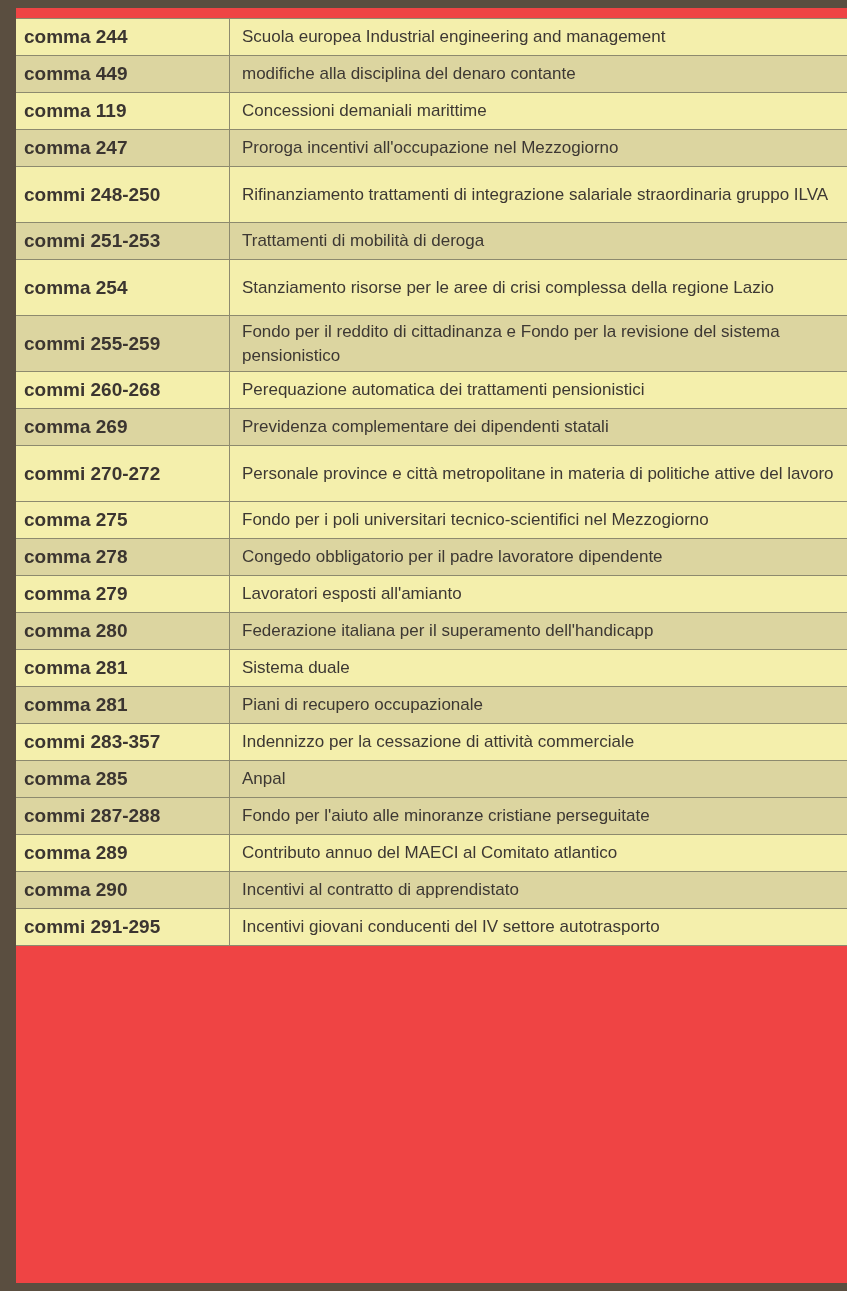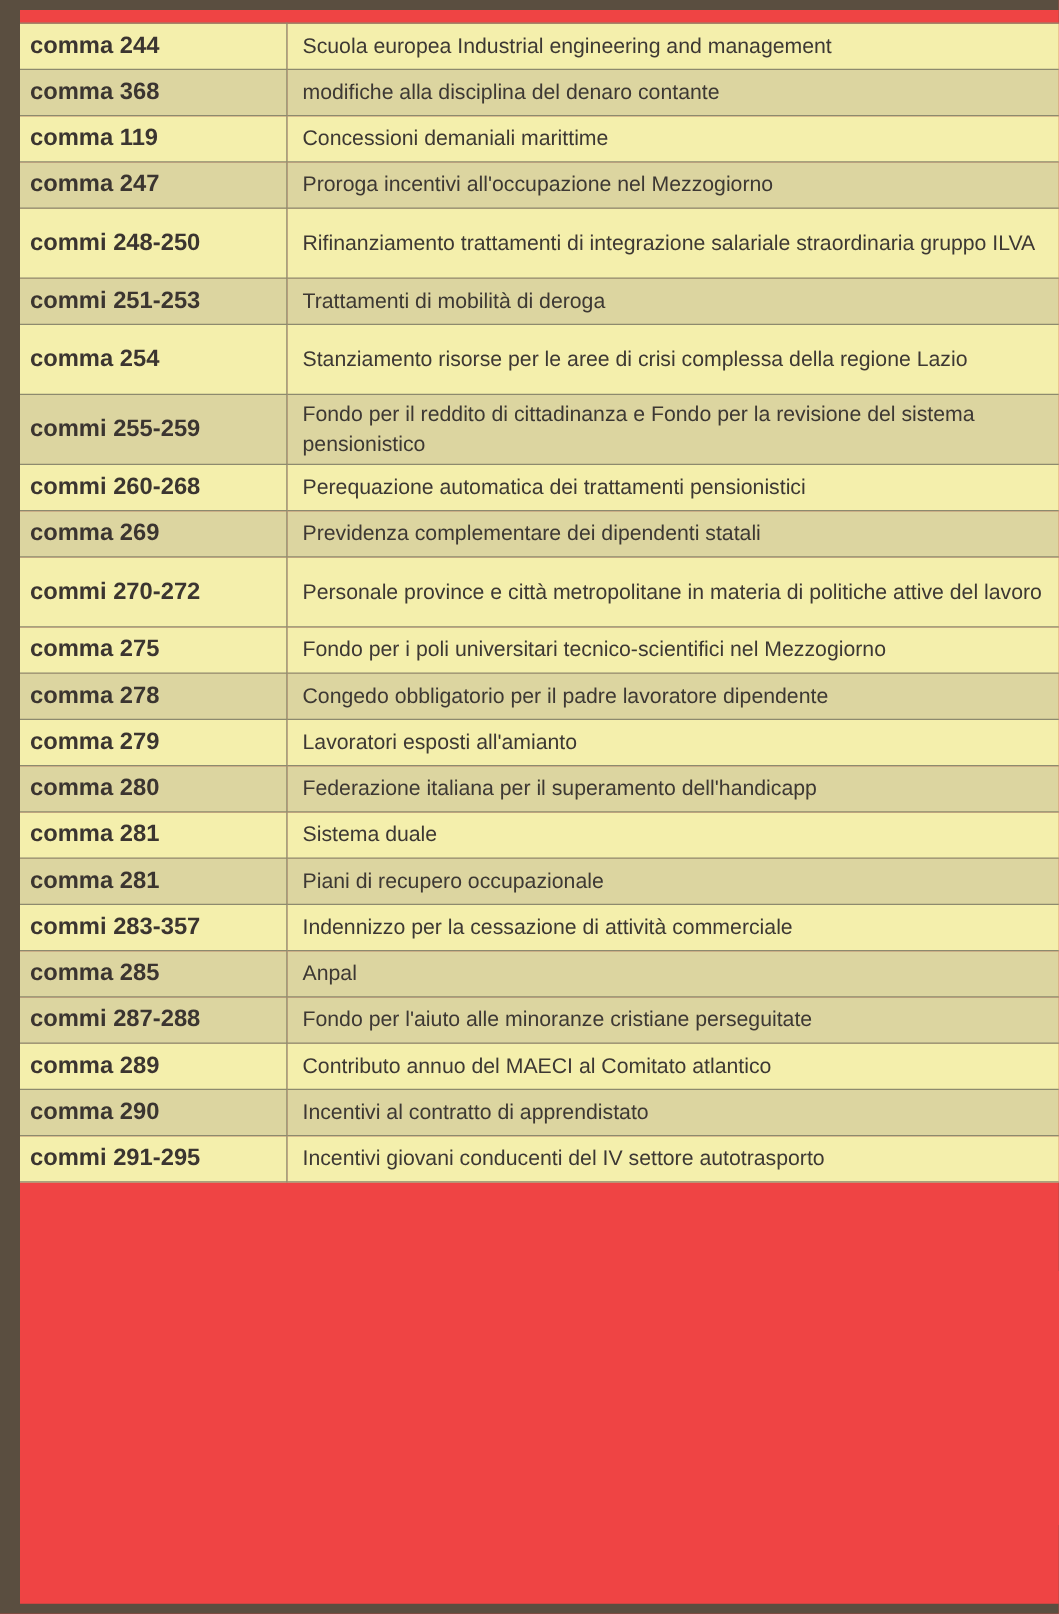--- a/index.html
+++ b/index.html
@@ -40,21 +40,21 @@
 <body>
 
 <div class="page">
   <table class="table">
     <tbody id="tbody">
         <tr class="odd">
           <td class="c1">comma 244</td>
           <td class="c2">Scuola europea Industrial engineering and management</td>
         </tr>
         <tr class="even">
-          <td class="c1">comma 368</td>
+          <td class="c1">comma 449</td>
           <td class="c2">modifiche alla disciplina del denaro contante</td>
         </tr>
         <tr class="odd">
           <td class="c1">comma 119</td>
           <td class="c2">Concessioni demaniali marittime</td>
         </tr>
         <tr class="even">
           <td class="c1">comma 247</td>
           <td class="c2">Proroga incentivi all'occupazione nel Mezzogiorno</td>
         </tr>

